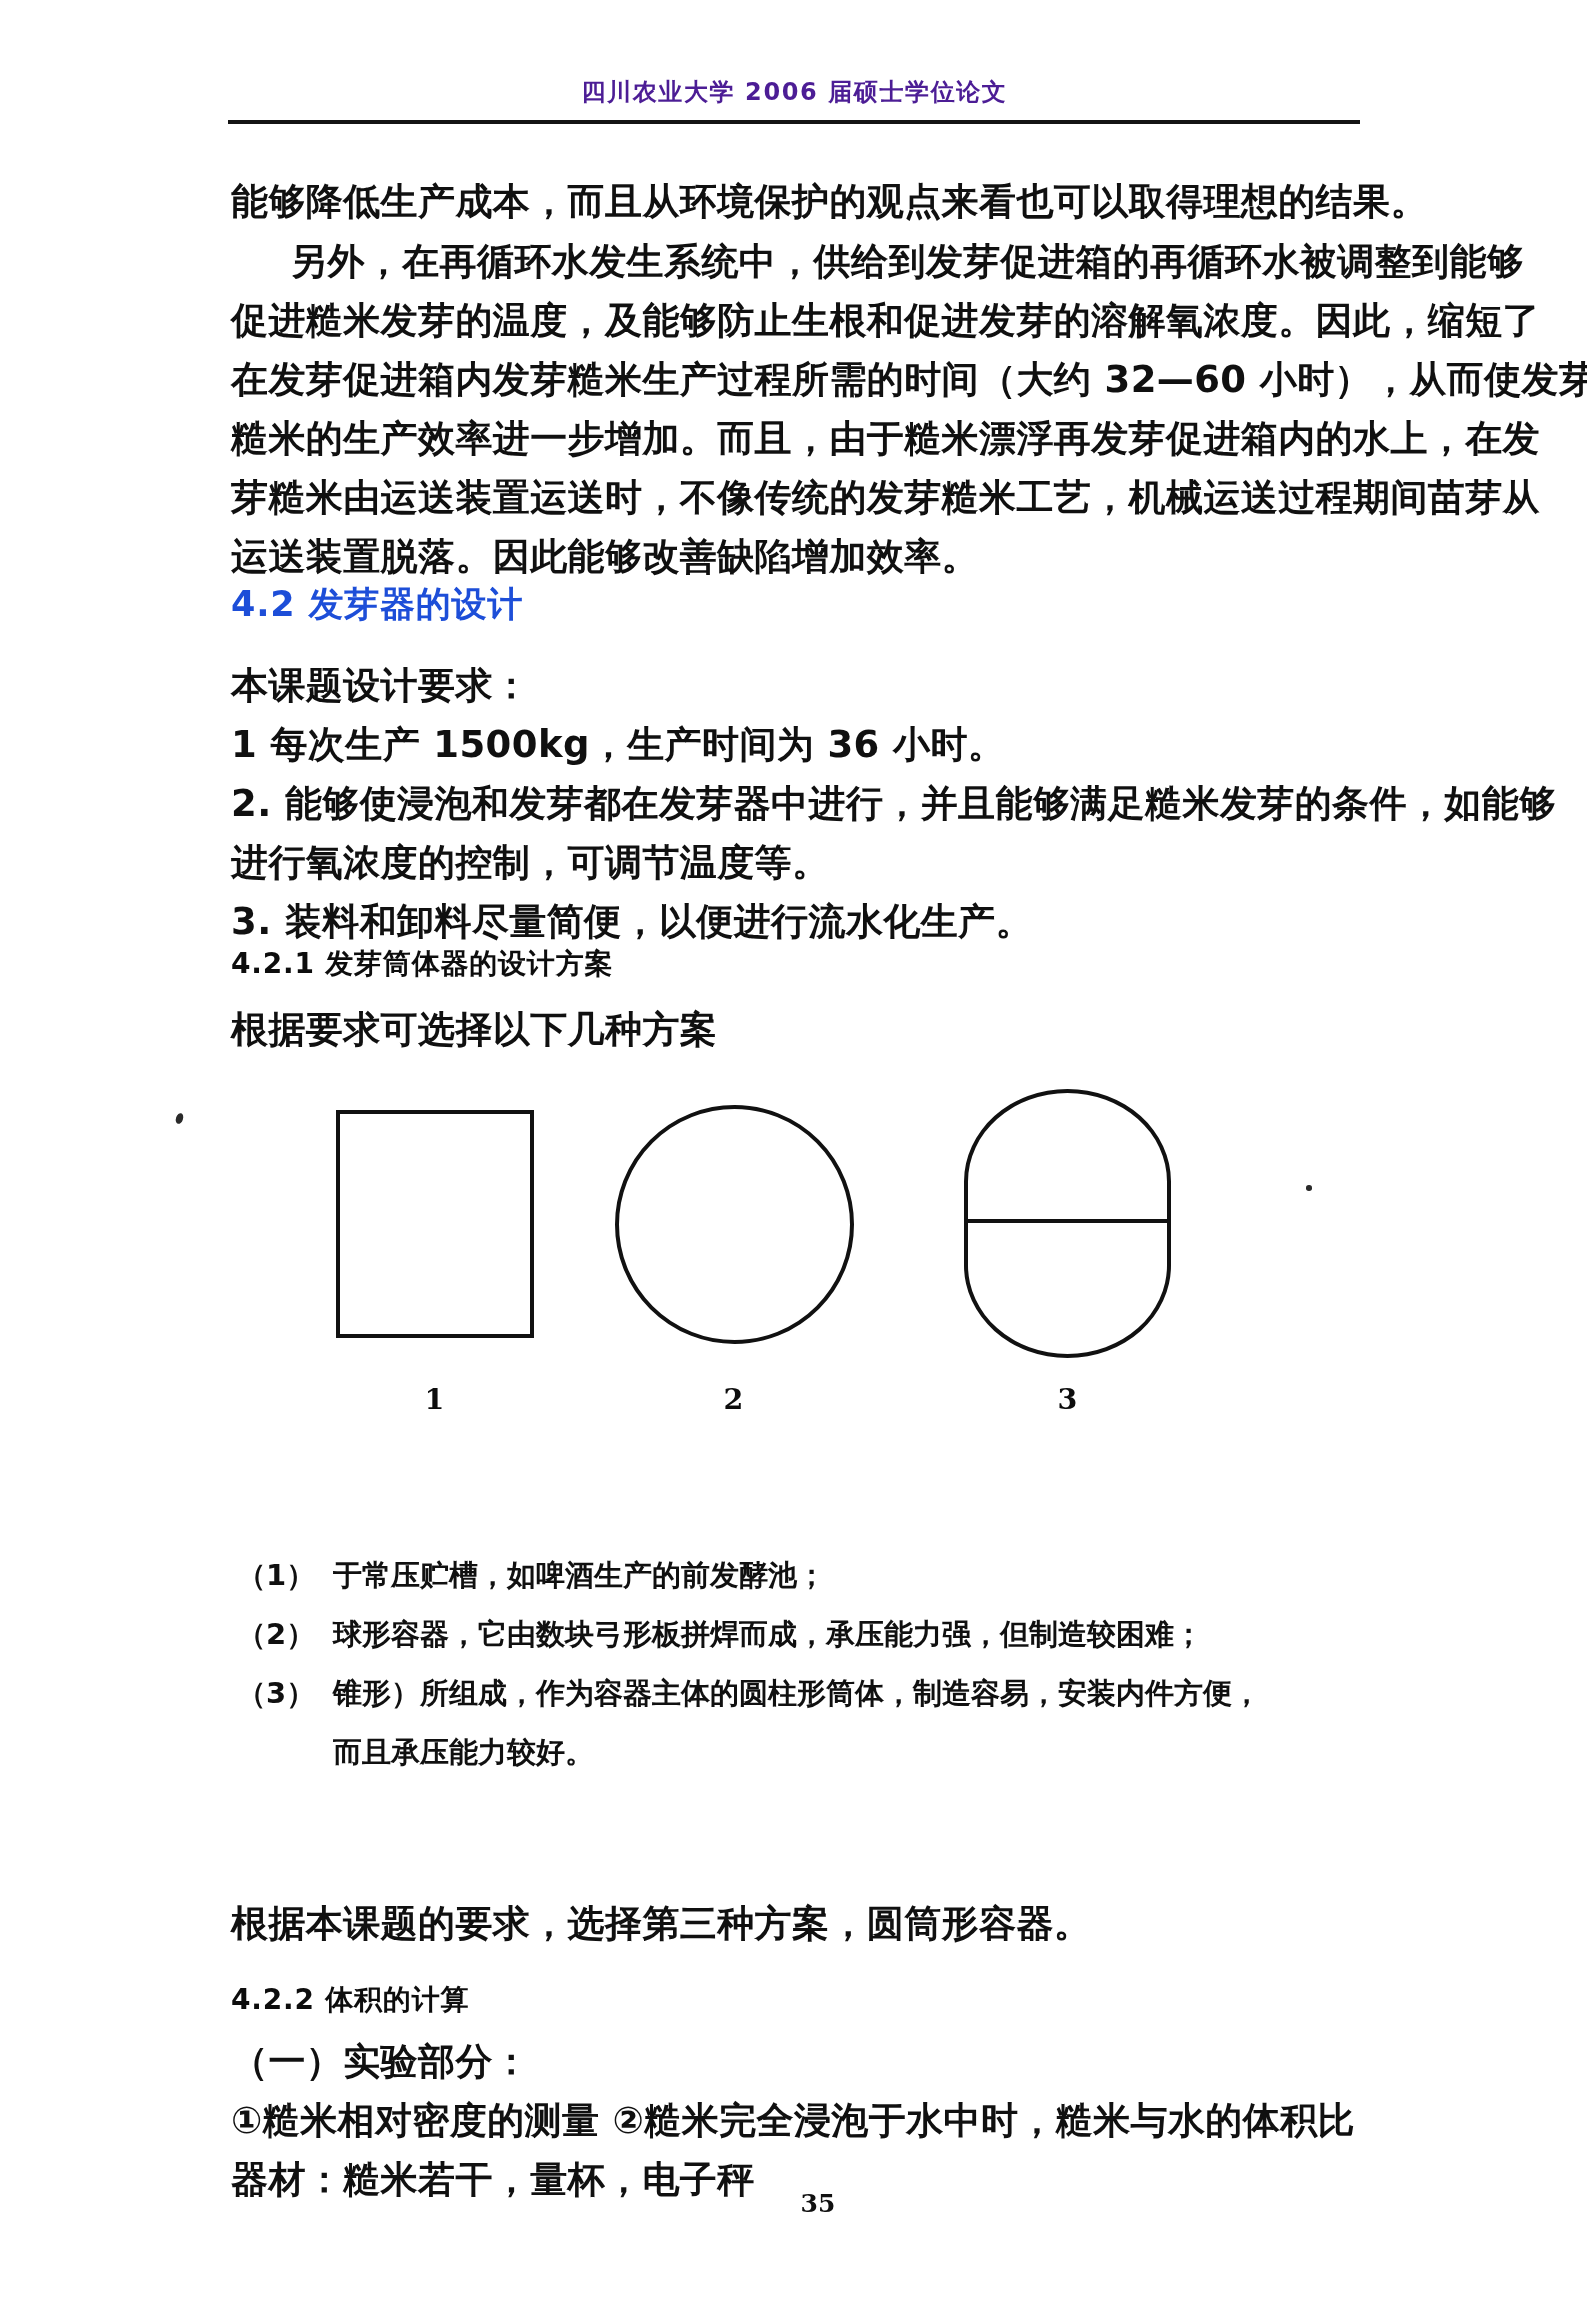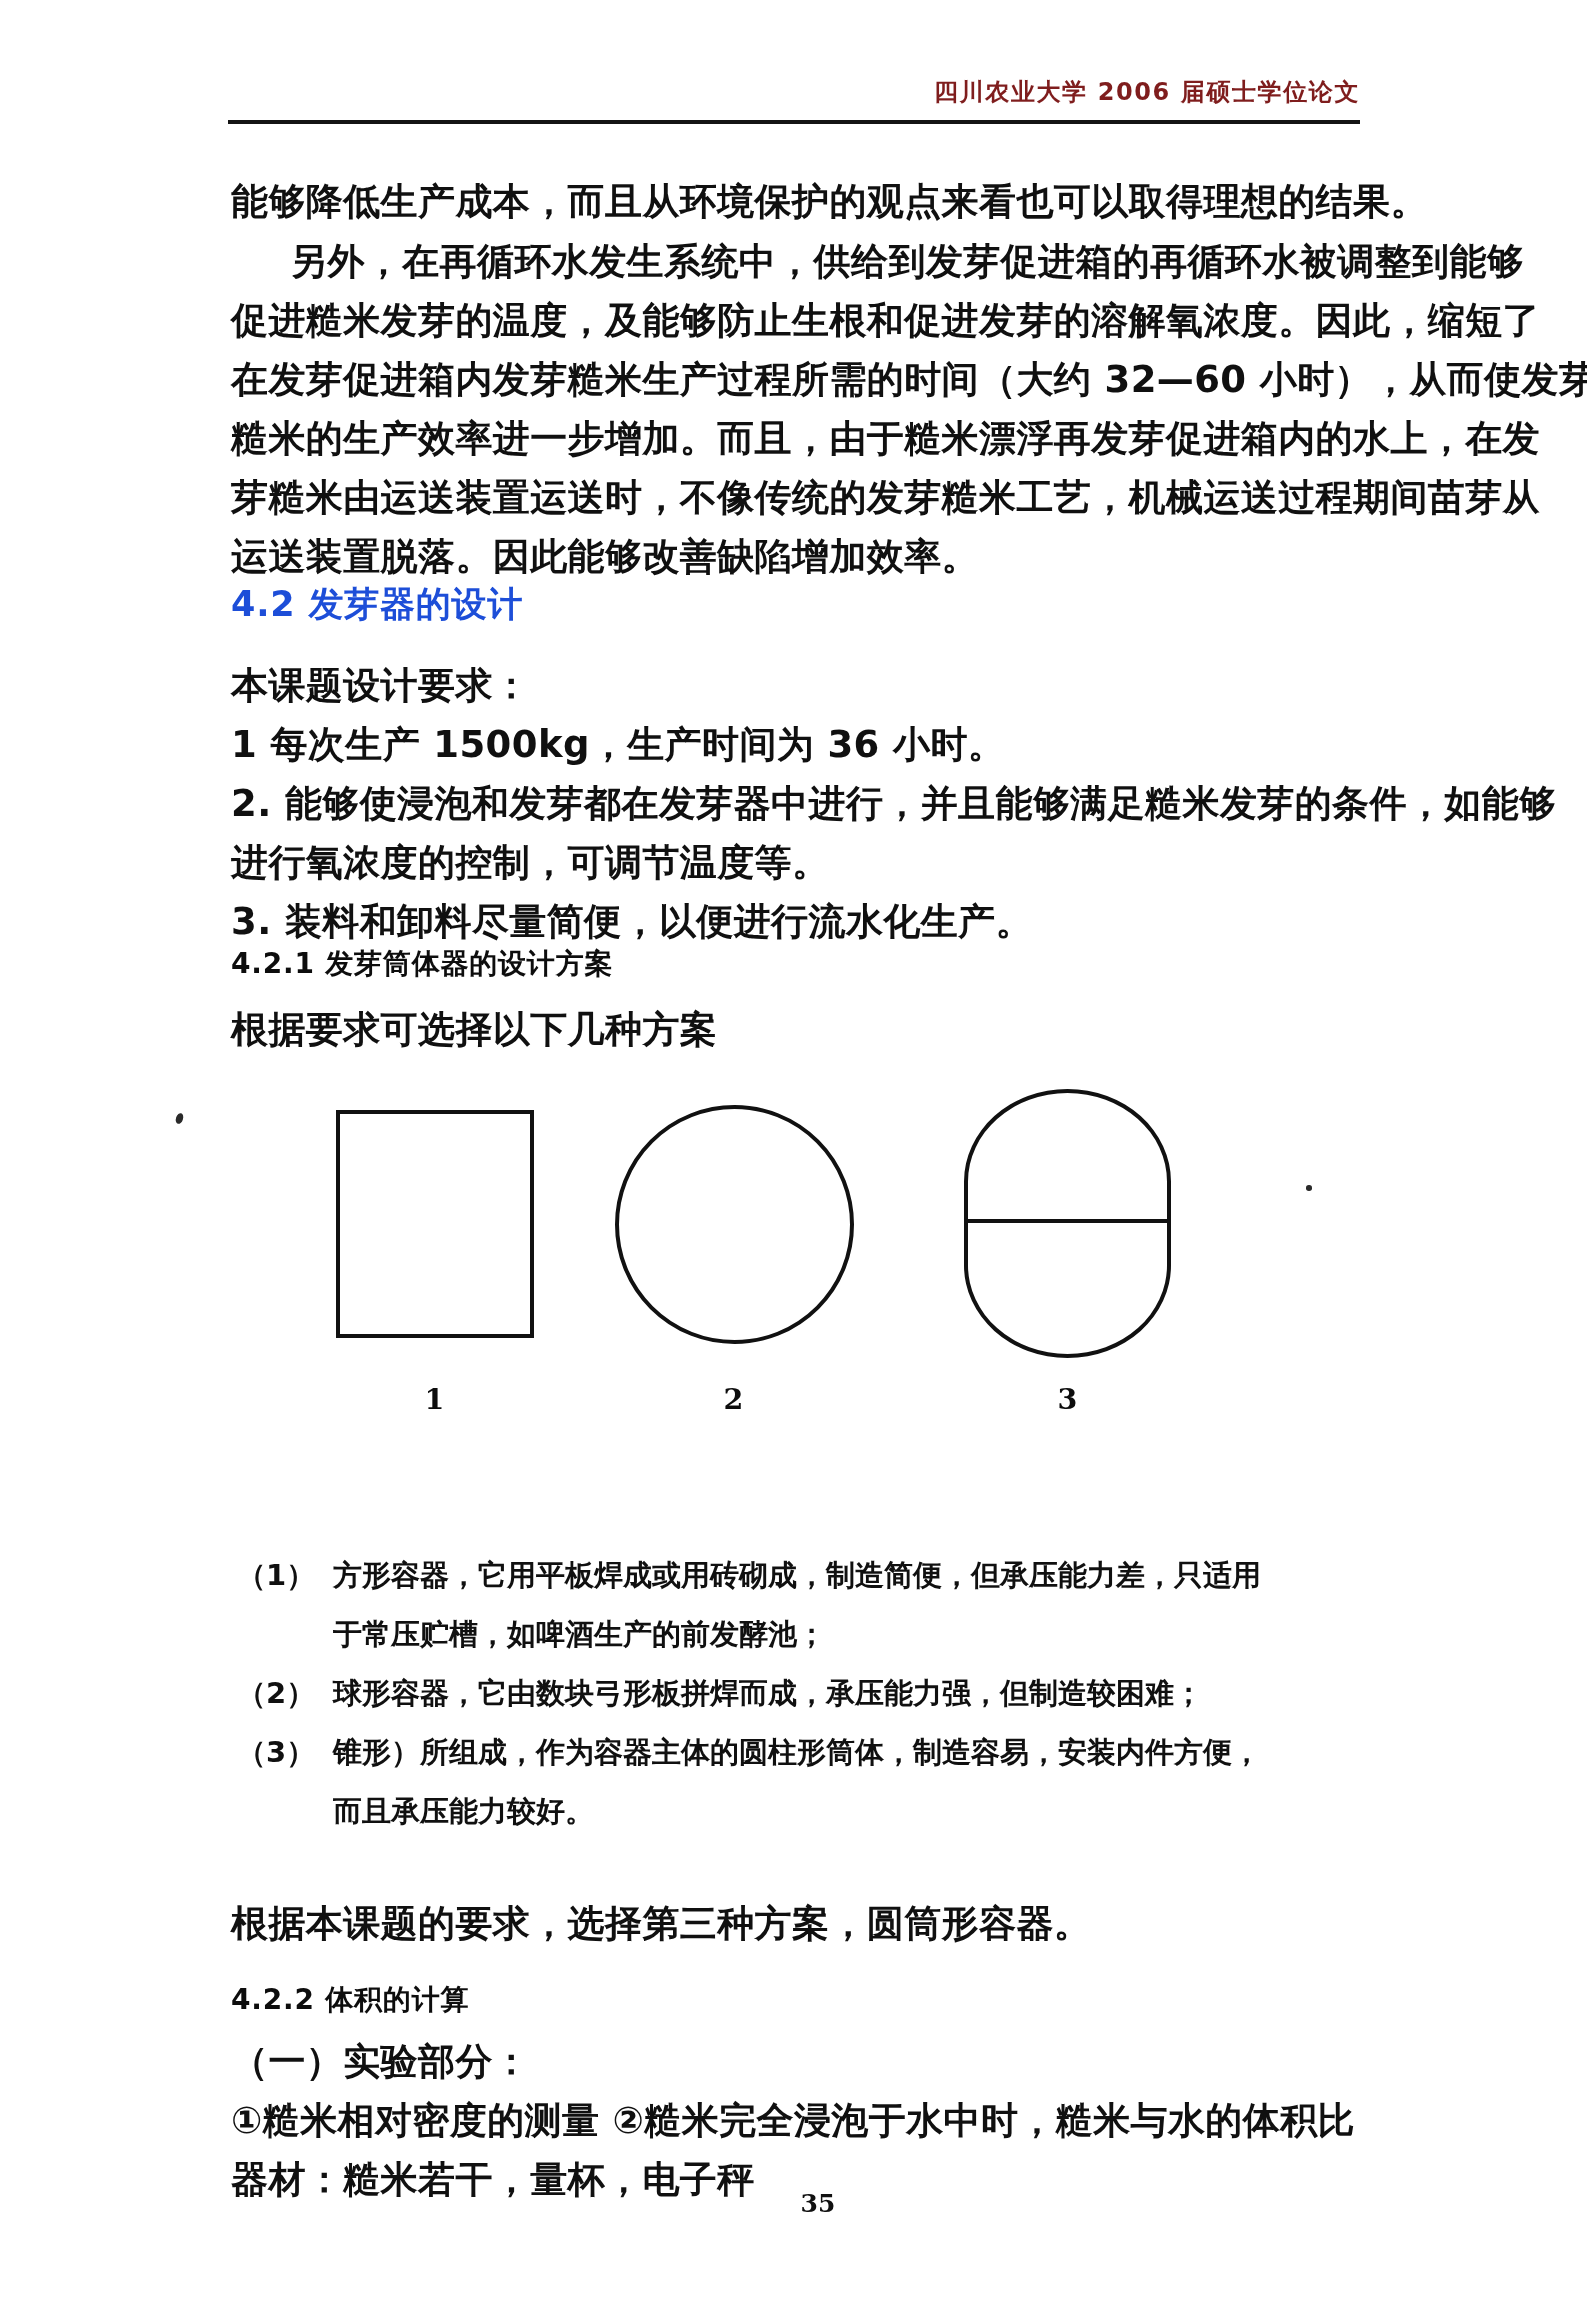--- a/index.html
+++ b/index.html
@@ -26,26 +26,26 @@
     width: 1588px;
     height: 2319px;
   }
 
   
   .header {
     position: absolute;
     left: 229px;
     top: 76px;
     width: 1131px;
-    text-align: right;
+    text-align: center;
     font-family: "DejaVu Sans", "Liberation Sans", sans-serif;
     font-weight: bold;
     font-size: 24px;
     letter-spacing: 1.6px;
-    color: #7f1d1d;
+    color: #4c1d95;
     white-space: nowrap;
   }
   .header-rule {
     position: absolute;
     left: 228px;
     top: 120px;
     width: 1132px;
     height: 4px;
     background: #141414;
   }
@@ -235,21 +235,20 @@
       <div class="fig-label l3">3</div>
     </div>
 
     <div class="speck s1"></div>
     <div class="speck s2"></div>
 
     <div class="numlist" style="top: 1546px;">
       <div class="numrow">
         <span class="marker">（1）</span>
         <span class="txtcol">
-          <span class="ln">方形容器，它用平板焊成或用砖砌成，制造简便，但承压能力差，只适用</span>
           <span class="ln">于常压贮槽，如啤酒生产的前发酵池；</span>
         </span>
       </div>
       <div class="numrow">
         <span class="marker">（2）</span>
         <span class="txtcol">
           <span class="ln">球形容器，它由数块弓形板拼焊而成，承压能力强，但制造较困难；</span>
         </span>
       </div>
       <div class="numrow">

